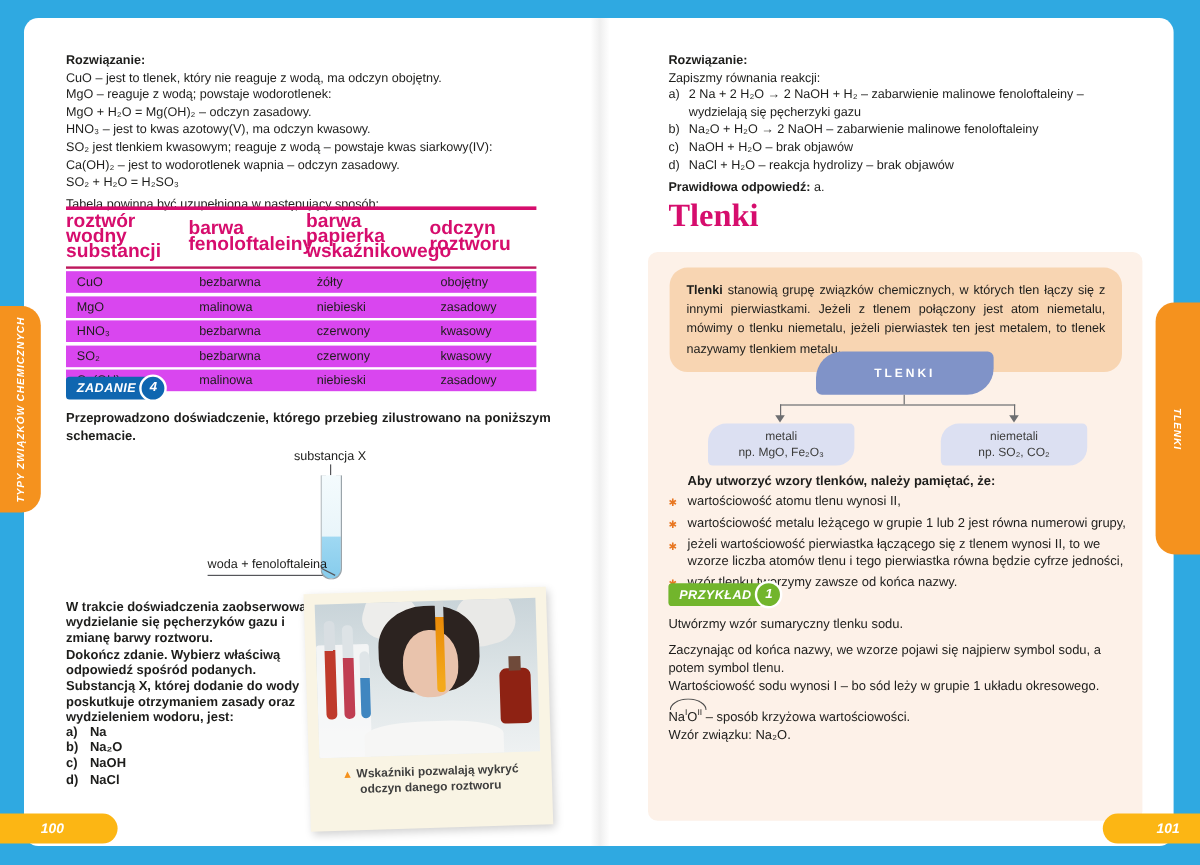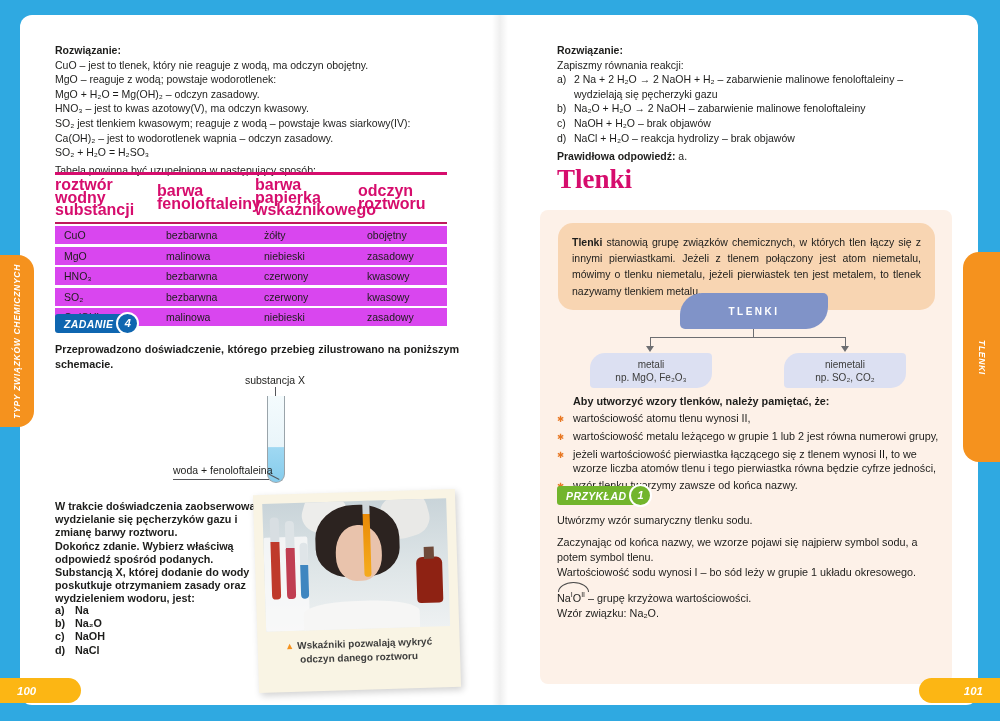--- a/index.html
+++ b/index.html
@@ -14,21 +14,21 @@
 
   
   .side-tab{position:absolute;background:#f5921e;color:#fff;display:flex;align-items:center;justify-content:center;z-index:5}
   .side-tab .vtext{font-size:8.5px;font-weight:700;font-style:italic;letter-spacing:.7px;white-space:nowrap}
   .tab-left{left:0;top:255px;width:34px;height:172px;border-radius:0 16px 16px 0}
   .tab-left .vtext{writing-mode:vertical-rl;transform:rotate(180deg)}
   .tab-right{right:0;top:252px;width:37px;height:210px;border-radius:16px 0 0 16px}
   .tab-right .vtext{writing-mode:vertical-rl}
   .pill{position:absolute;top:678px;width:64px;height:25px;background:#fcb614;color:#fff;
     font-style:italic;font-weight:700;font-size:11.5px;display:flex;align-items:center;z-index:6}
-  .pill-left{left:0;border-radius:0 13px 13px 0;padding-left:17px}
+  .pill-left{left:0;border-radius:0 13px 13px 0;padding-left:34px}
   .pill-right{right:0;border-radius:13px 0 0 13px;justify-content:flex-end;padding-right:17px}
 
   
   .b{font-weight:700}
   .sol{font-size:10.5px;line-height:14.6px}
   .srow{display:flex}
   .skey{width:17px;flex:none}
   .stext{flex:1}
 
   
@@ -317,17 +317,17 @@
   <div class="badge badge-green" style="left:17px;top:276px">
     <span>PRZYKŁAD</span>
     <span class="num">1</span>
   </div>
 
   <div class="example">
     <p>Utwórzmy wzór sumaryczny tlenku sodu.</p>
     <p class="ex-p2">Zaczynając od końca nazwy, we wzorze pojawi się najpierw symbol sodu, a potem symbol tlenu.</p>
     <p class="ex-p3">Wartościowość sodu wynosi I – bo sód leży w grupie 1 układu okresowego.</p>
     <p class="ex-cc">
-      <span class="cc"><span class="cc-arc"></span><span>Na</span><sup>I</sup><span>O</span><sup>II</sup></span><span> – grupę krzyżowa wartościowości.</span>
+      <span class="cc"><span class="cc-arc"></span><span>Na</span><sup>I</sup><span>O</span><sup>II</sup></span><span> – sposób krzyżowa wartościowości.</span>
     </p>
     <p>Wzór związku: Na₂O.</p>
   </div>
 </div>
 
 </body></html>

